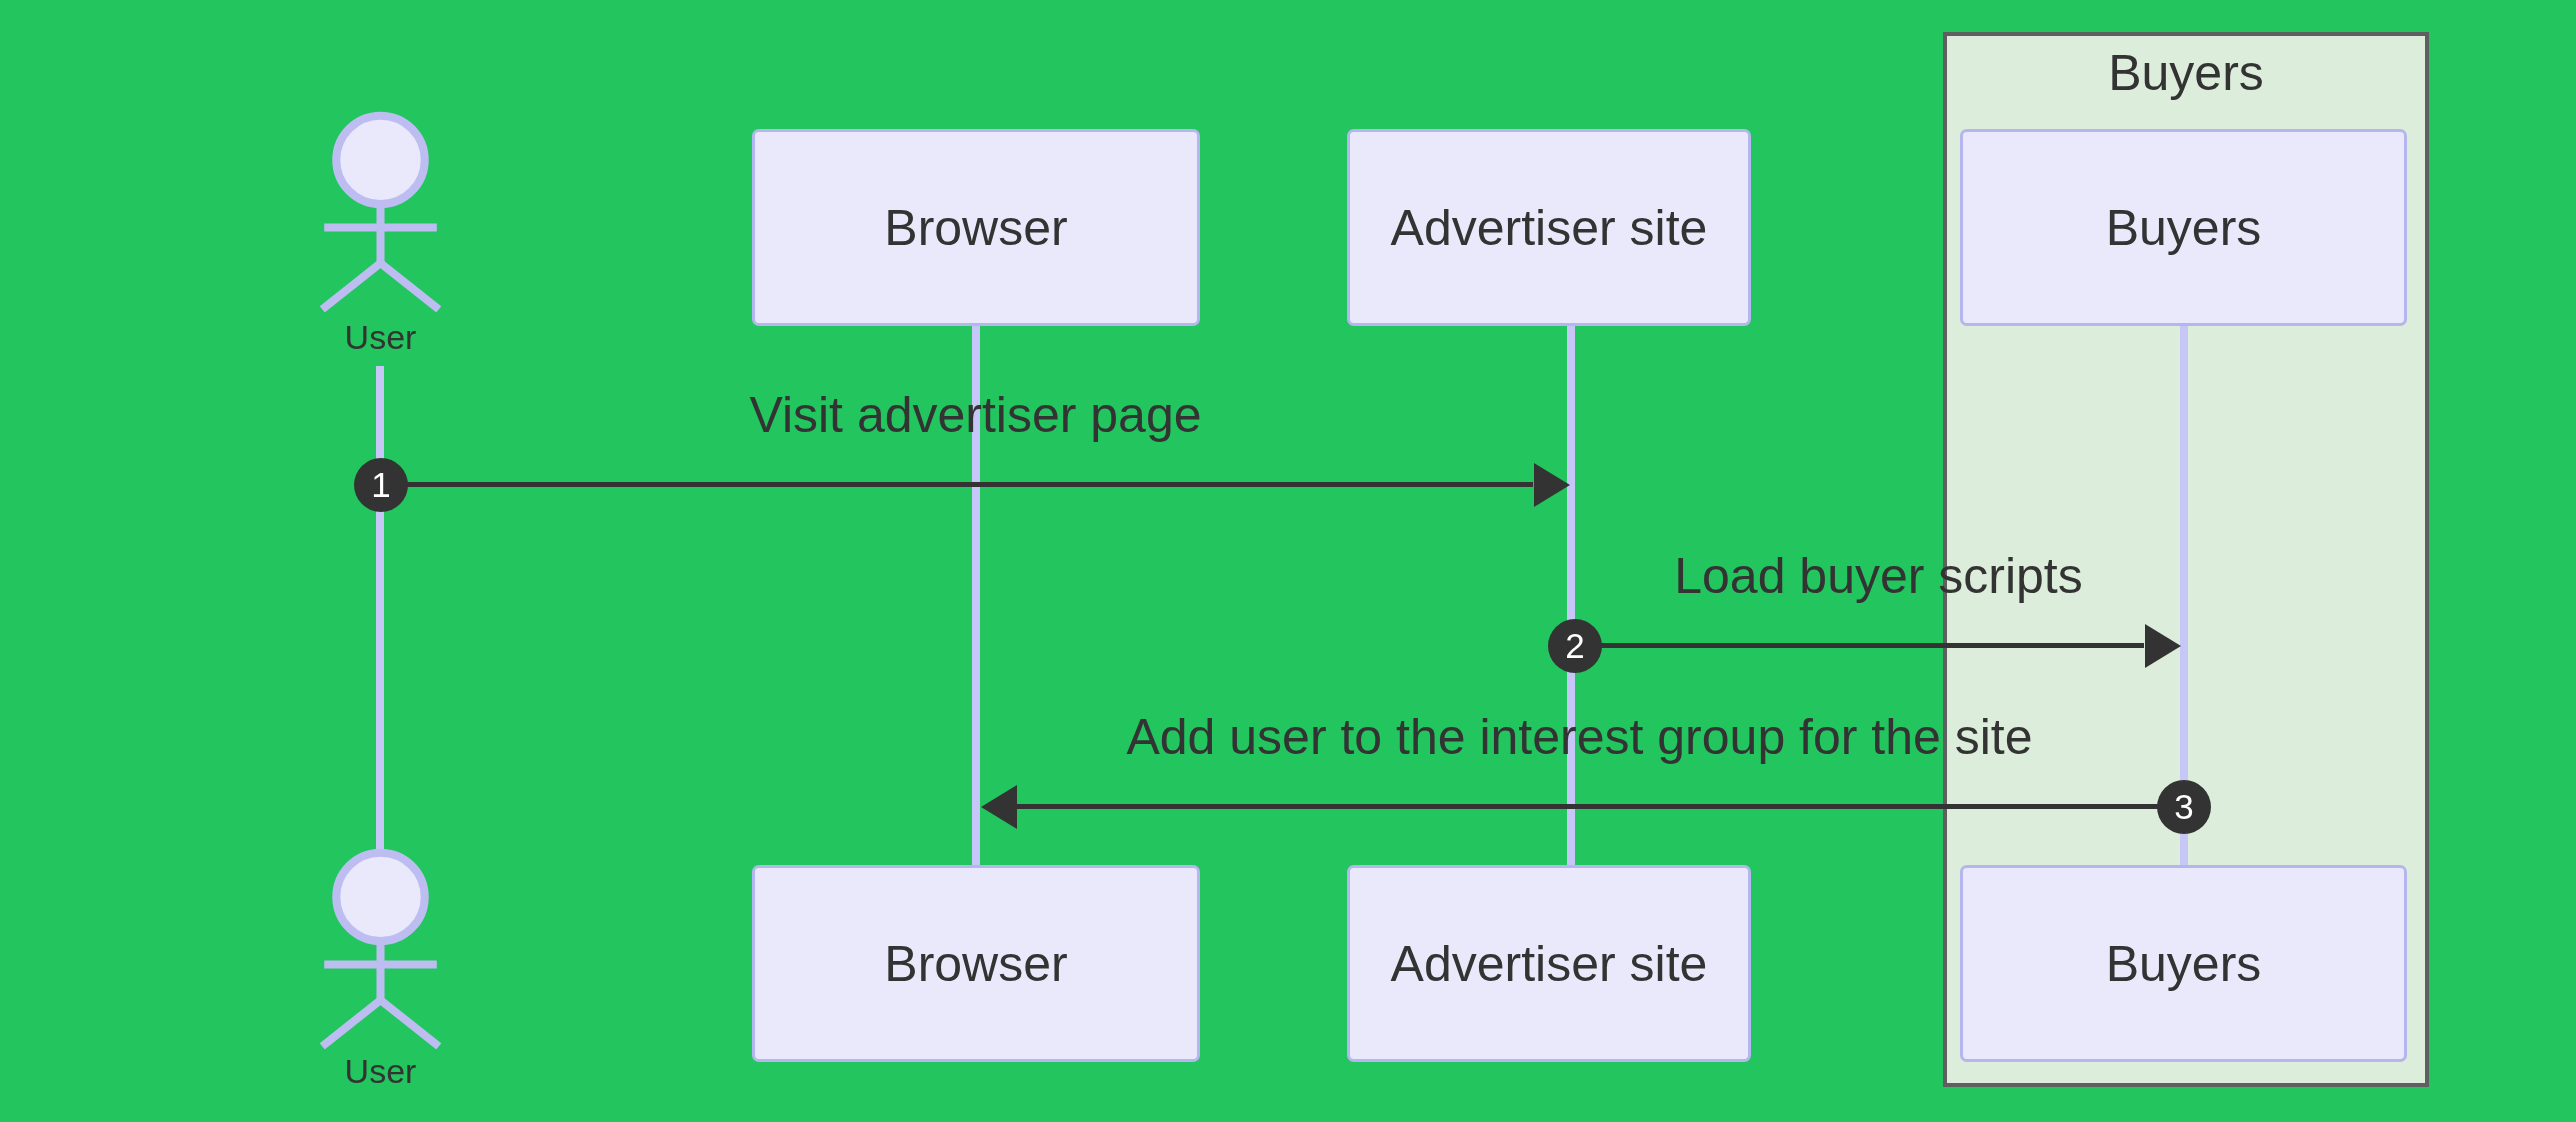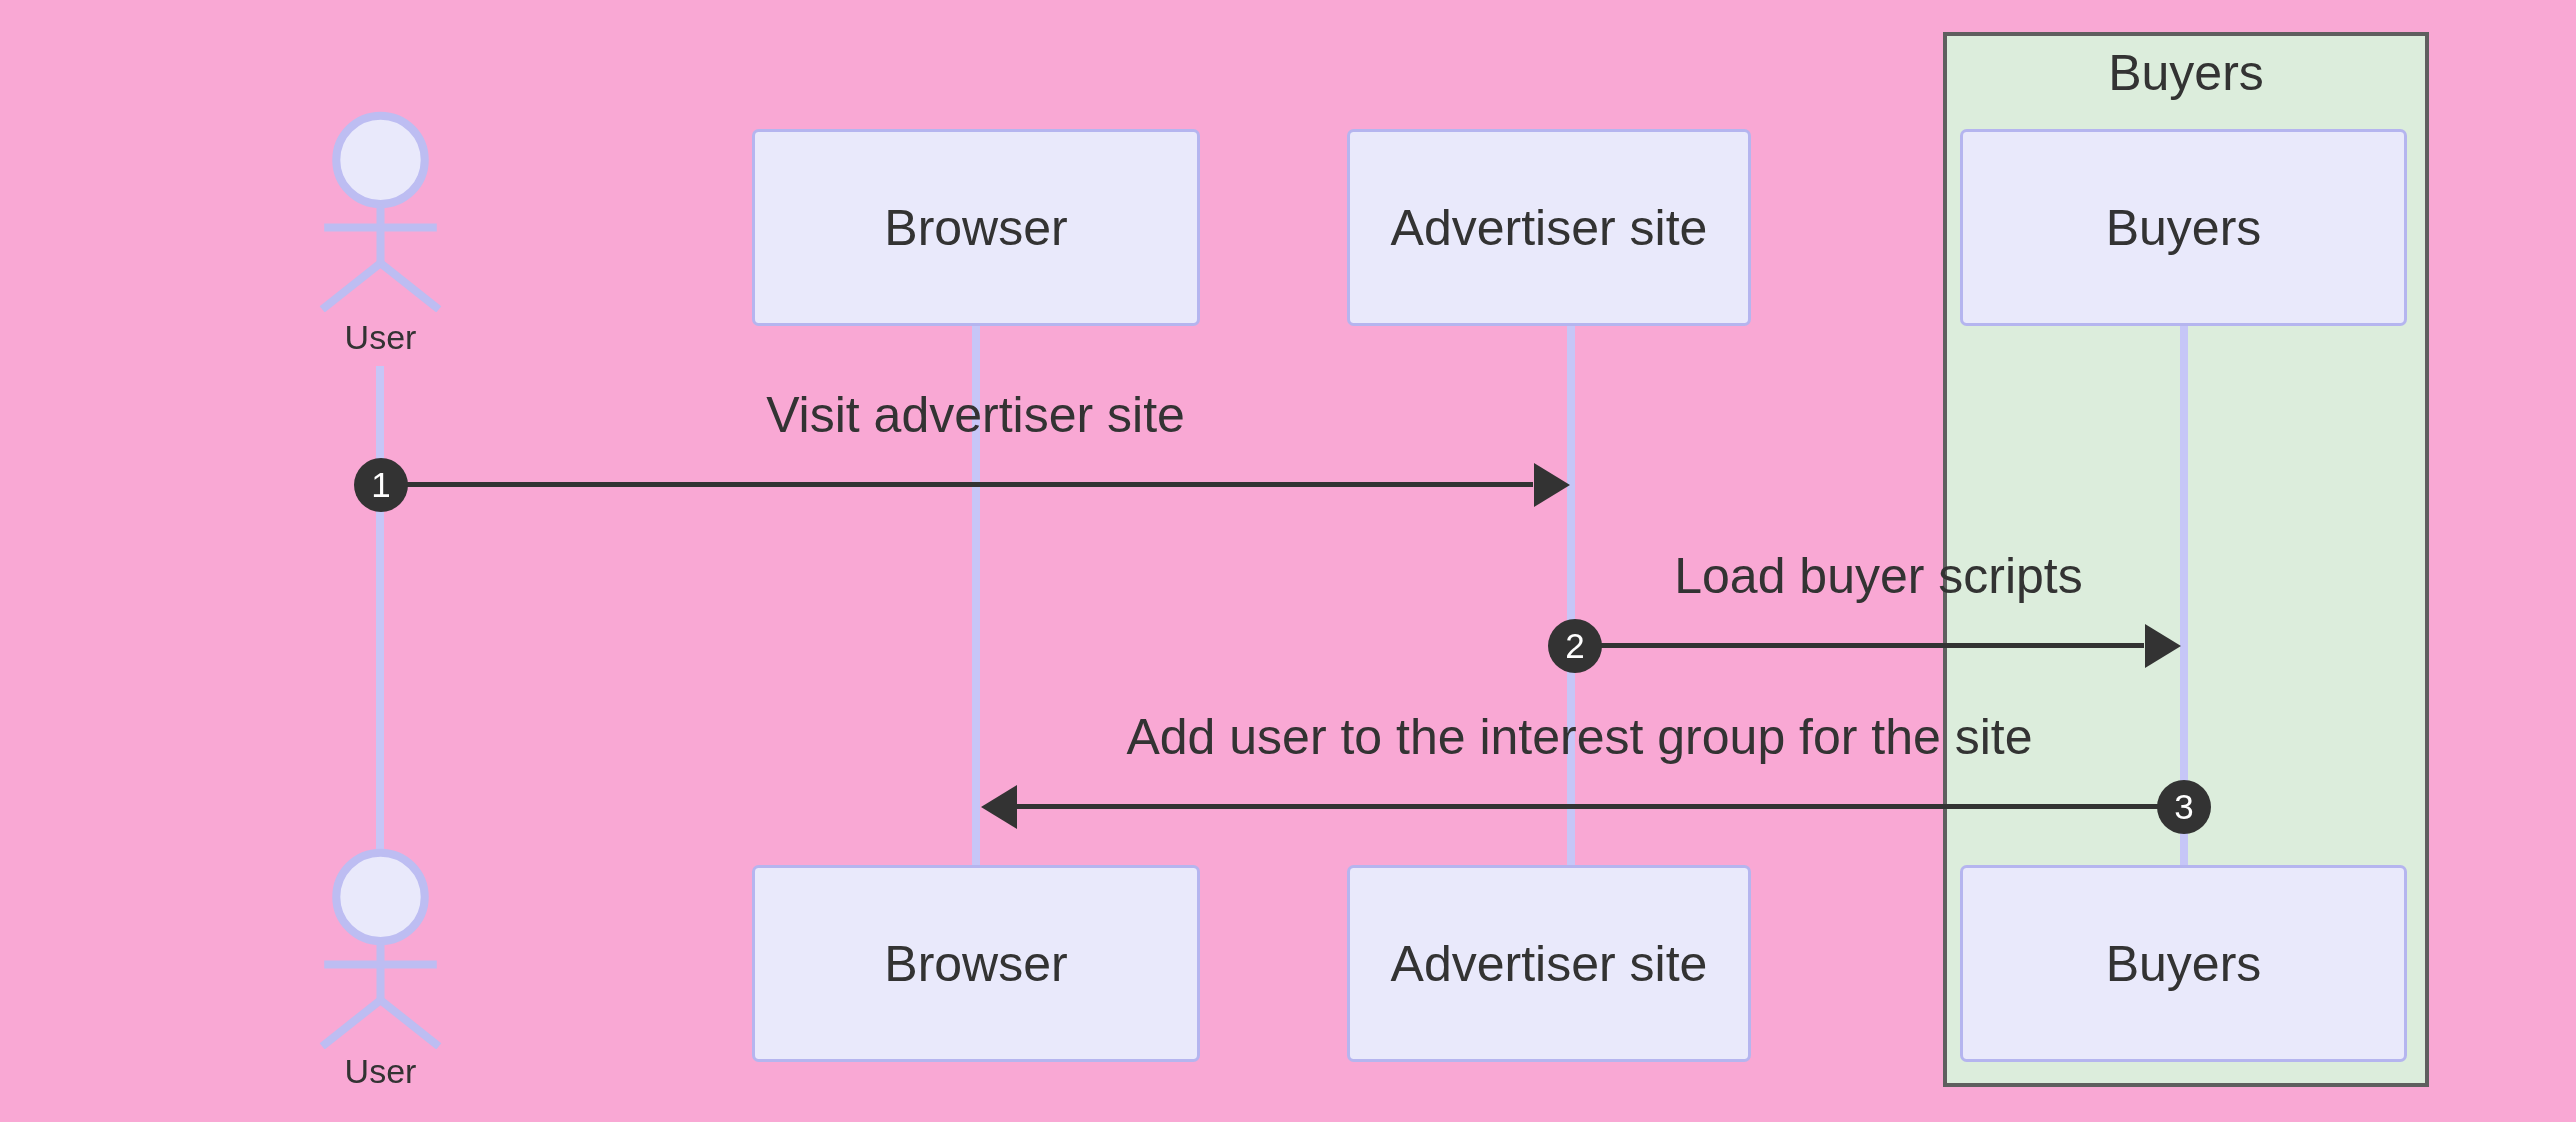--- a/index.html
+++ b/index.html
@@ -1,17 +1,17 @@
 <!DOCTYPE html>
 <html style="font-size:10.7px"><head>
 <meta charset="utf-8">
 <style>
   html,body{margin:0;padding:0;background:#ffffff;}
   body{font-family:"Liberation Sans","DejaVu Sans",sans-serif;color:#333333;}
-  #canvas{position:relative;width:2576px;height:1123px;background:#f9a8d4;overflow:hidden;}
+  #canvas{position:relative;width:2576px;height:1123px;background:#22c55e;overflow:hidden;}
 
   
   .group-box{position:absolute;left:1943px;top:32px;width:486px;height:1055px;
     background:#DCEDDC;border:4px solid #5f5f5f;box-sizing:border-box;z-index:0;}
   .group-label{position:absolute;left:1943px;top:46px;width:486px;height:54px;
     text-align:center;font-size:50px;line-height:54px;color:#333;z-index:4;}
 
   
   .lifeline{position:absolute;width:8px;background:#C6C6F7;z-index:1;}
   .lifeline.user{left:376px;top:366px;height:483px;}
@@ -109,21 +109,21 @@
   <div class="pbox bottom browser">
     <span>Browser</span>
   </div>
   <div class="pbox bottom advertiser">
     <span>Advertiser site</span>
   </div>
   <div class="pbox bottom buyers">
     <span>Buyers</span>
   </div>
 
-  <div class="msg-label m1-label">Visit advertiser site</div>
+  <div class="msg-label m1-label">Visit advertiser page</div>
   <div class="msg-line m1-line"></div>
   <div class="arrowhead right m1-head"></div>
   <div class="badge m1-badge">
     <span>1</span>
   </div>
 
   <div class="msg-label m2-label">Load buyer scripts</div>
   <div class="msg-line m2-line"></div>
   <div class="arrowhead right m2-head"></div>
   <div class="badge m2-badge">

